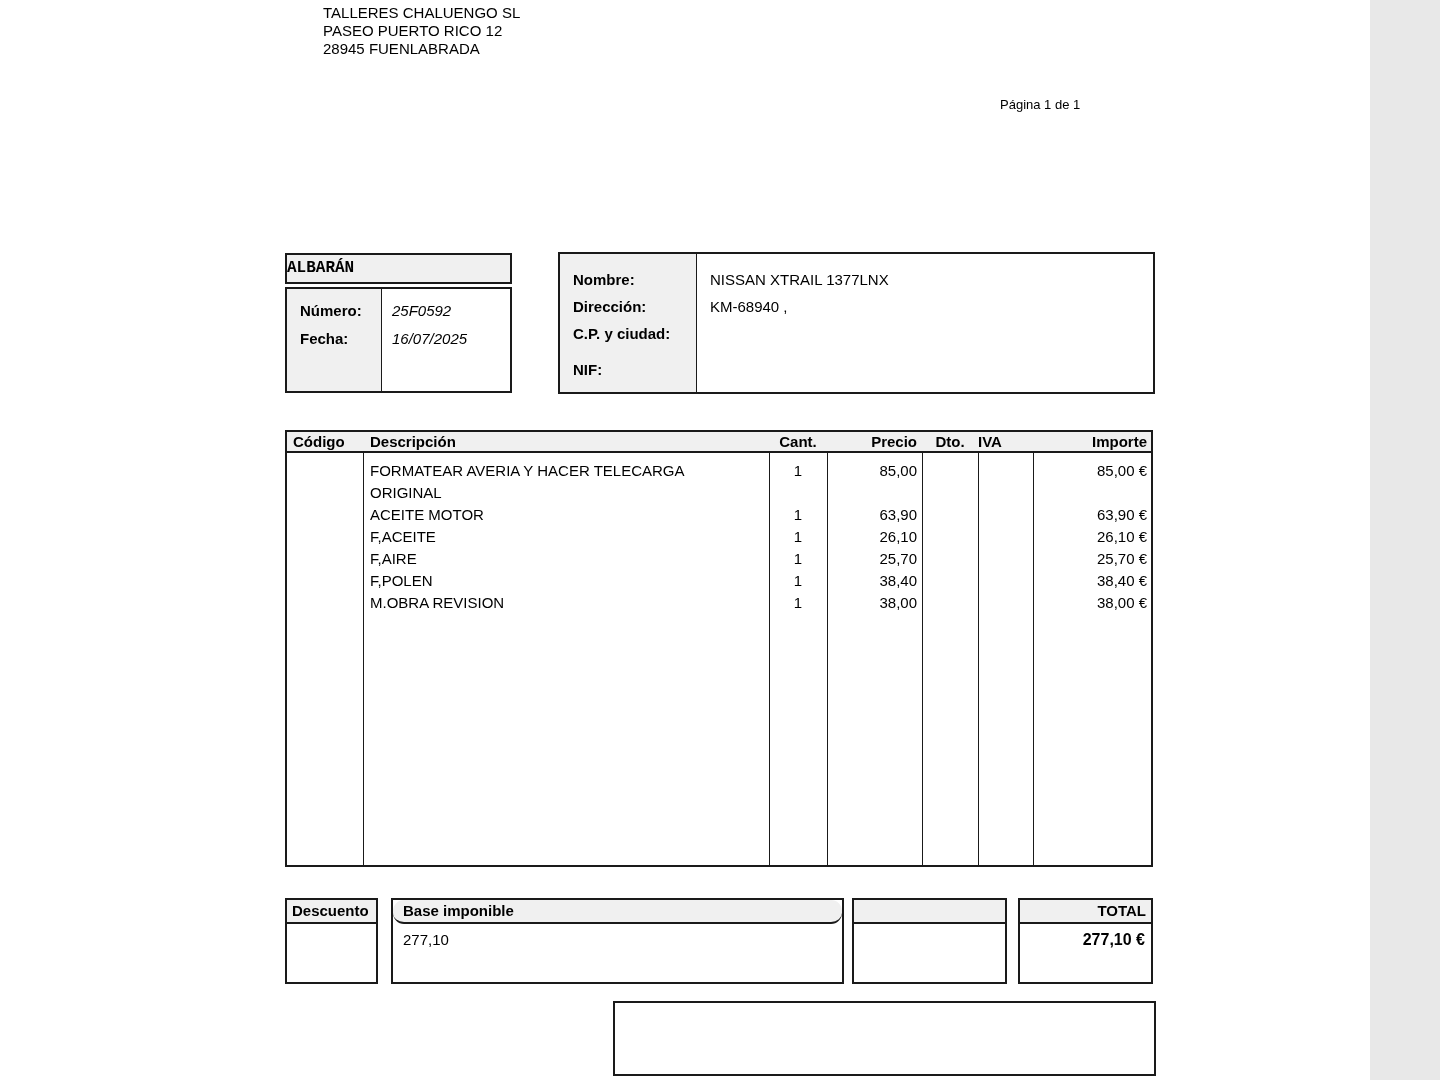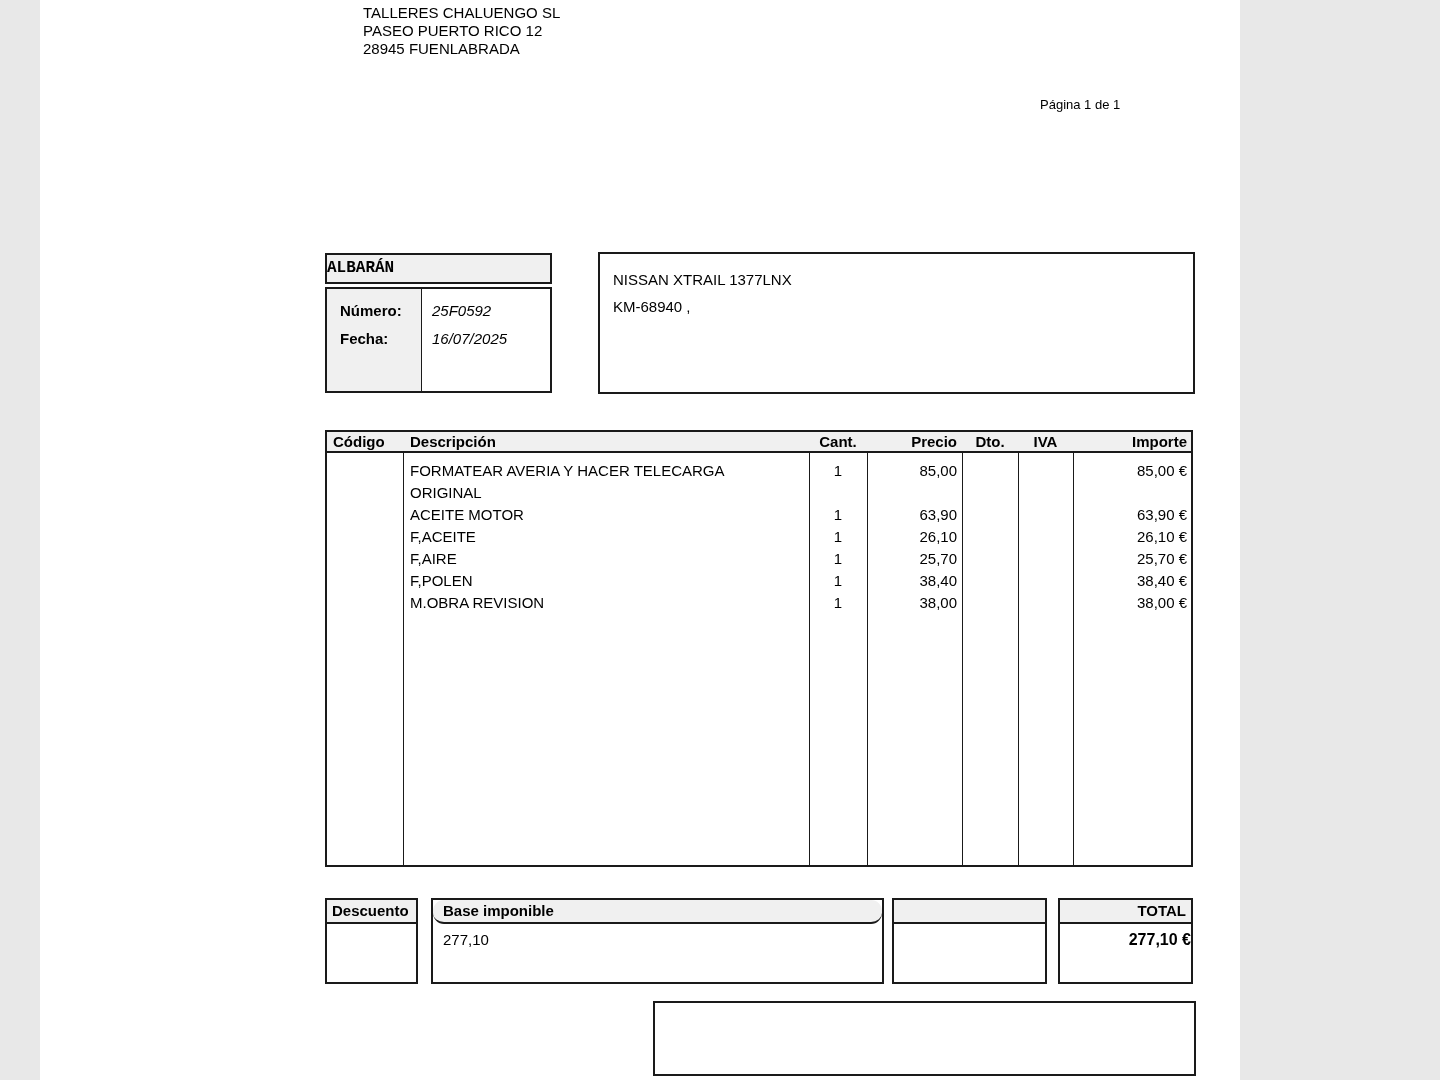--- a/index.html
+++ b/index.html
@@ -6,25 +6,24 @@
     --page_bg:#ffffff;
     --panel_bg:#f0f0f0;
     --border:#1a1a1a;
     --text:#000000;
   }
   *{margin:0;padding:0;box-sizing:border-box;}
   html,body{background:#e8e8e8;}
   body{font-family:"Liberation Sans","DejaVu Sans",sans-serif;color:var(--text);}
   .page{
     position:relative;
-    width:1200px;height:1080px;
+    width:1370px;height:1080px;
     background:var(--page_bg);
     overflow:hidden;
     font-size:15px;
-    margin-left:40px;
   }
   .abs{position:absolute;}
 
   
   .company{left:323px;top:4px;line-height:18px;font-size:15px;}
 
   
   .pagination{left:1000px;top:97px;width:150px;font-size:13px;}
 
   
@@ -73,38 +72,38 @@
   .rows{position:absolute;left:0;top:0;right:0;padding-top:7px;}
   .item-row{
     display:grid;grid-template-columns:76px 406px 58px 95px 56px 55px 1fr;
     line-height:22px;
   }
   .c-codigo{padding-left:6px;}
   .c-desc{padding-left:7px;padding-right:42px;}
   .c-cant{text-align:center;}
   .c-precio{text-align:right;padding-right:5px;}
   .c-dto{text-align:center;}
-  .c-iva{text-align:center;}
+  .c-iva{}
   .c-importe{text-align:right;padding-right:4px;}
   .items-header .c-desc{padding-right:0;}
 
   
   .sum-box{top:898px;height:86px;border:2px solid var(--border);background:var(--page_bg);}
   .sum-head{
     height:24px;background:var(--panel_bg);border-bottom:2px solid var(--border);
     font-weight:bold;line-height:22px;padding:0 5px;white-space:nowrap;overflow:hidden;
   }
   .sum-body{padding:7px 10px 0 10px;line-height:18px;}
   .box-descuento{left:285px;width:93px;}
   .box-base{left:391px;width:453px;}
   .box-blank{left:852px;width:155px;}
   .box-total{left:1018px;width:135px;}
   .box-base .sum-head{padding-left:10px;border-radius:11px;}
   .box-total .sum-head{text-align:right;}
-  .box-total .sum-body{text-align:right;font-weight:bold;font-size:16px;padding-right:0;}
+  .box-total .sum-body{text-align:right;font-weight:bold;font-size:16px;padding-right:6px;}
 
   
   .payment-box{
     left:613px;top:1001px;width:543px;height:75px;
     border:2px solid var(--border);display:flex;
   }
   .payment-labels{
     width:133px;background:var(--panel_bg);border-right:1px solid var(--border);
     text-align:right;padding:15px 10px 0 0;font-weight:bold;line-height:17px;
   }
@@ -132,20 +131,26 @@
       <div>Número:</div>
       <div>Fecha:</div>
     </div>
     <div class="albaran-values">
       <div>25F0592</div>
       <div>16/07/2025</div>
     </div>
   </div>
 
   <div class="abs customer-box">
+    <div class="customer-labels">
+      <div class="cust-row">Nombre:</div>
+      <div class="cust-row">Dirección:</div>
+      <div class="cust-row gap">C.P. y ciudad:</div>
+      <div class="cust-row">NIF:</div>
+    </div>
     <div class="customer-values">
       <div class="cust-row">NISSAN XTRAIL 1377LNX</div>
       <div class="cust-row gap">KM-68940 ,</div>
       <div class="cust-row"></div>
     </div>
   </div>
 
   <div class="abs items-header">
     <div class="c-codigo">Código</div>
     <div class="c-desc">Descripción</div>

